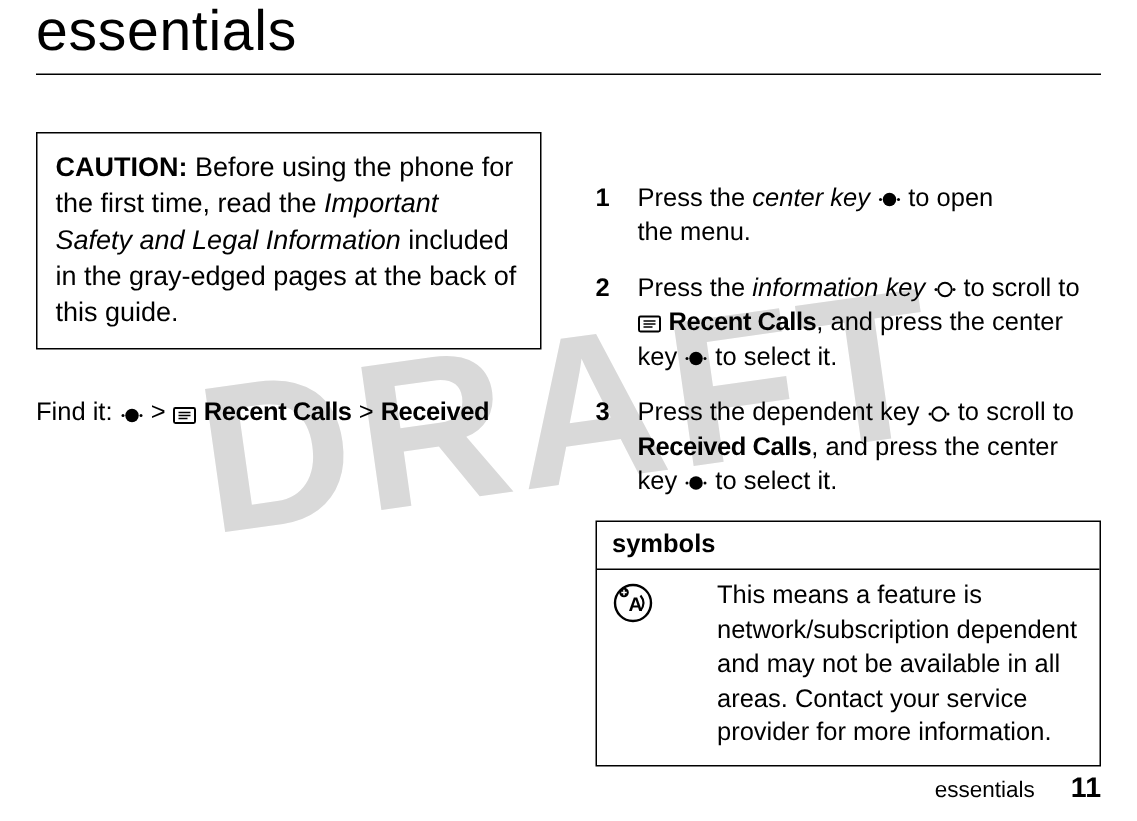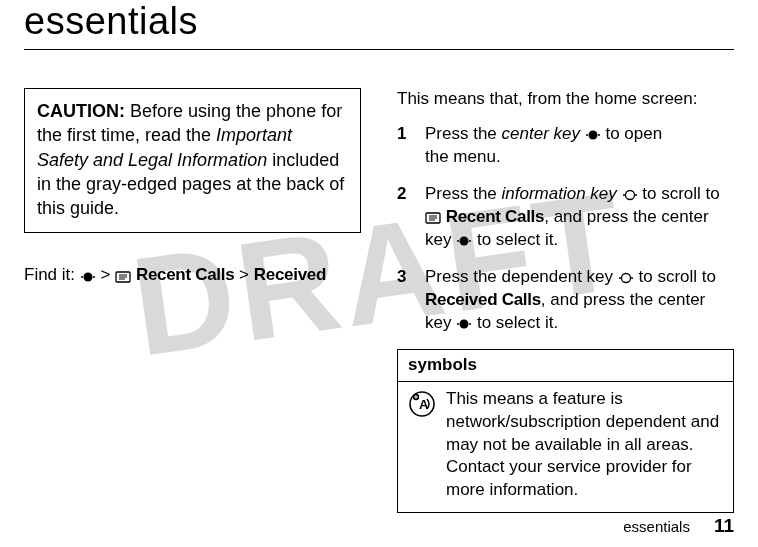--- a/index.html
+++ b/index.html
@@ -80,20 +80,21 @@
   }
   .condensed-bold {
     font-family: Liberation Sans, sans-serif;
     font-weight: bold;
     font-stretch: condensed;
     letter-spacing: -0.3px;
   }
   .ol {
     list-style: none;
     counter-reset: step;
+    margin-top: 33px;
   }
   .ol li {
     counter-increment: step;
     display: flex;
     font-size: 17px;
     line-height: 1.35;
     margin-bottom: 14px;
   }
   .ol li::before {
     content: counter(step);
@@ -113,21 +114,21 @@
     font-weight: bold;
     padding: 4px 10px;
     border-bottom: 1px solid #000;
   }
   .symbols-box .sym-body {
     display: flex;
     padding: 6px 10px 10px 10px;
     gap: 10px;
   }
   .symbols-box .sym-icon { flex-shrink: 0; padding-top: 2px; }
-  .symbols-box .sym-text { flex: 1; }
+  .symbols-box .sym-text { flex: 1; margin-left: 32px; }
   .footer {
     position: absolute;
     bottom: 10px;
     right: 24px;
     font-size: 15px;
     display: flex;
     align-items: baseline;
     gap: 24px;
   }
   .footer .pg { font-weight: bold; font-size: 19px; }
@@ -170,21 +171,20 @@
             </svg>
         </span>
         <span class="condensed-bold">Recent Calls</span>
         <span>&gt;</span>
         <span class="condensed-bold">Received</span>
       </p>
     </div>
 
     <div class="col">
 
-      <p class="bodytext">This means that, from the home screen:</p>
 
       <ol class="ol">
         <li>
           <div class="step-body">
             <span>Press the </span><span class="italic">center key</span>
             <span class="icon">
               <svg width="16" height="14">
                   <circle cx="8" cy="7" r="4.5" fill="#000"></circle>
                   <circle cx="2" cy="7" r="1" fill="#000"></circle>
                   <circle cx="14" cy="7" r="1" fill="#000"></circle>

